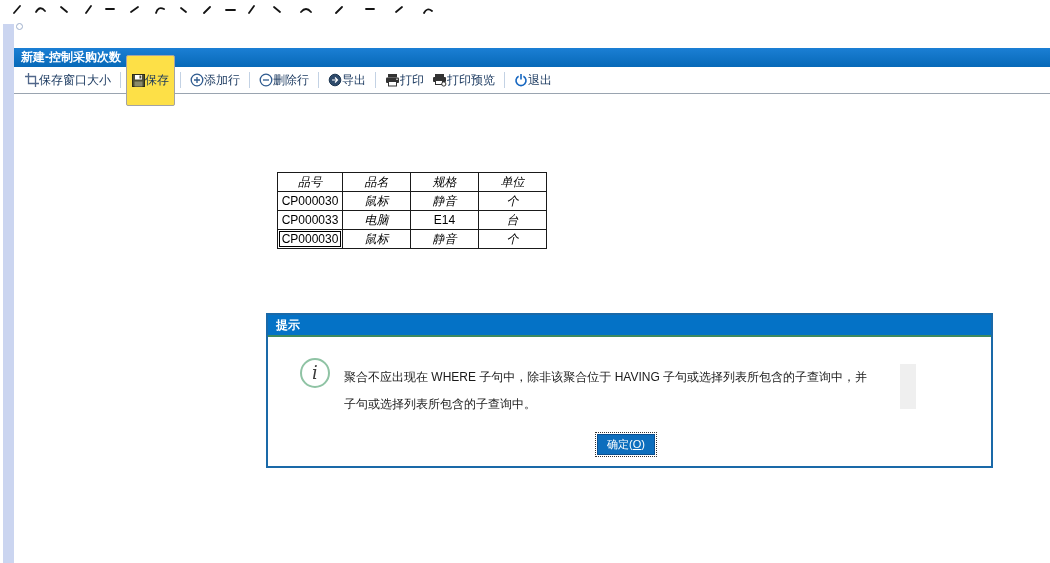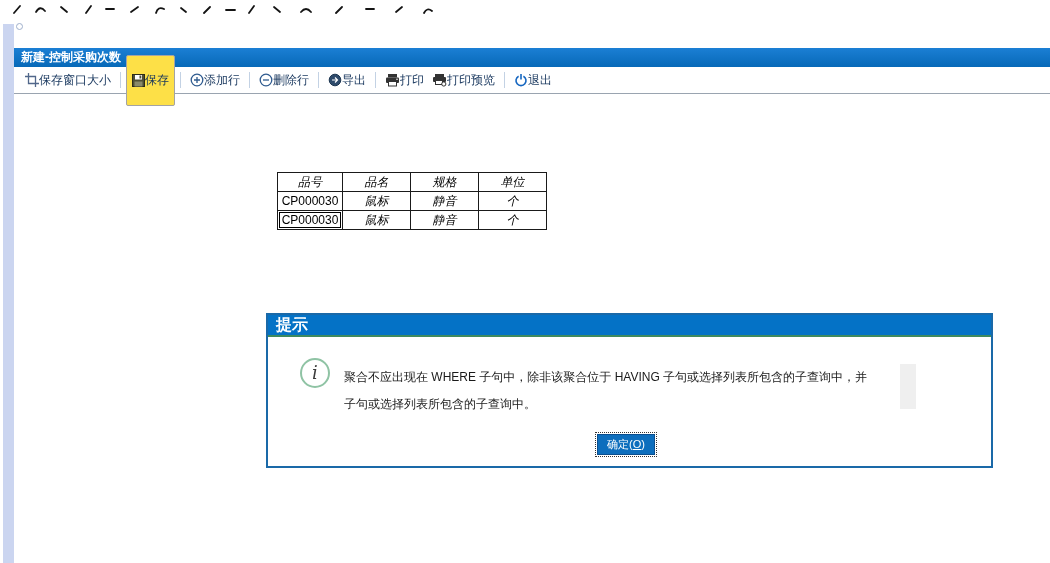--- a/index.html
+++ b/index.html
@@ -32,21 +32,21 @@
   .grid .c1{width:63px;}
   .grid .c2{width:63px;}
   .grid .c3{width:63px;}
   .kai{font-family:"DejaVu Serif","Liberation Serif",serif;font-style:italic;}
   .code{font-family:"Liberation Sans","DejaVu Sans",sans-serif;font-size:11.5px;}
   .grid td.sel{box-shadow:inset 0 0 0 1px #fff, inset 0 0 0 2px #000;}
   
   .dlg{position:absolute;left:266px;top:313px;width:727px;height:155px;
     background:#fff;border:2px solid #1A69A8;box-sizing:border-box;}
   .dlg-titlebar{height:20px;background:#0472C6;border-bottom:2px solid #3E8A5F;
-    color:#fff;font-size:16px;font-weight:bold;line-height:20px;padding-left:8px;}
+    color:#fff;font-size:12px;font-weight:bold;line-height:20px;padding-left:8px;}
   .info-icon{position:absolute;left:32px;top:43px;width:26px;height:26px;border-radius:50%;
     border:2px solid #8FC3A4;color:#3b3b3b;
     font-family:"DejaVu Serif","Liberation Serif",serif;font-style:italic;font-size:18px;
     display:flex;align-items:center;justify-content:center;line-height:1;}
   .dlg-msg{position:absolute;left:76px;top:49px;width:578px;
     font-size:12px;color:#1a1a1a;line-height:27px;}
   .dlg-thumb{position:absolute;left:632px;top:49px;width:16px;height:45px;background:#EFEFEF;}
   .ok-wrap{position:absolute;left:327px;top:117px;border:1px dotted #333;padding:1px;}
   .ok-btn{display:block;min-width:58px;height:21px;background:#0D6EBD;border:1px solid #0A4F8F;
     color:#fff;font-size:11px;line-height:19px;text-align:center;padding:0 4px;
@@ -193,20 +193,26 @@
     <th class="c2 kai">规格</th>
     <th class="c3 kai">单位</th>
   </tr>
   <tr>
     <td class="c0 code">CP000030</td>
     <td class="c1 kai">鼠标</td>
     <td class="c2 kai">静音</td>
     <td class="c3 kai">个</td>
   </tr>
   <tr>
+    <td class="c0 code">CP000033</td>
+    <td class="c1 kai">电脑</td>
+    <td class="c2 code">E14</td>
+    <td class="c3 kai">台</td>
+  </tr>
+  <tr>
     <td class="c0 code sel">CP000030</td>
     <td class="c1 kai">鼠标</td>
     <td class="c2 kai">静音</td>
     <td class="c3 kai">个</td>
   </tr>
 </tbody>
   </table>
 
 <div class="dlg">
   <div class="dlg-titlebar">

